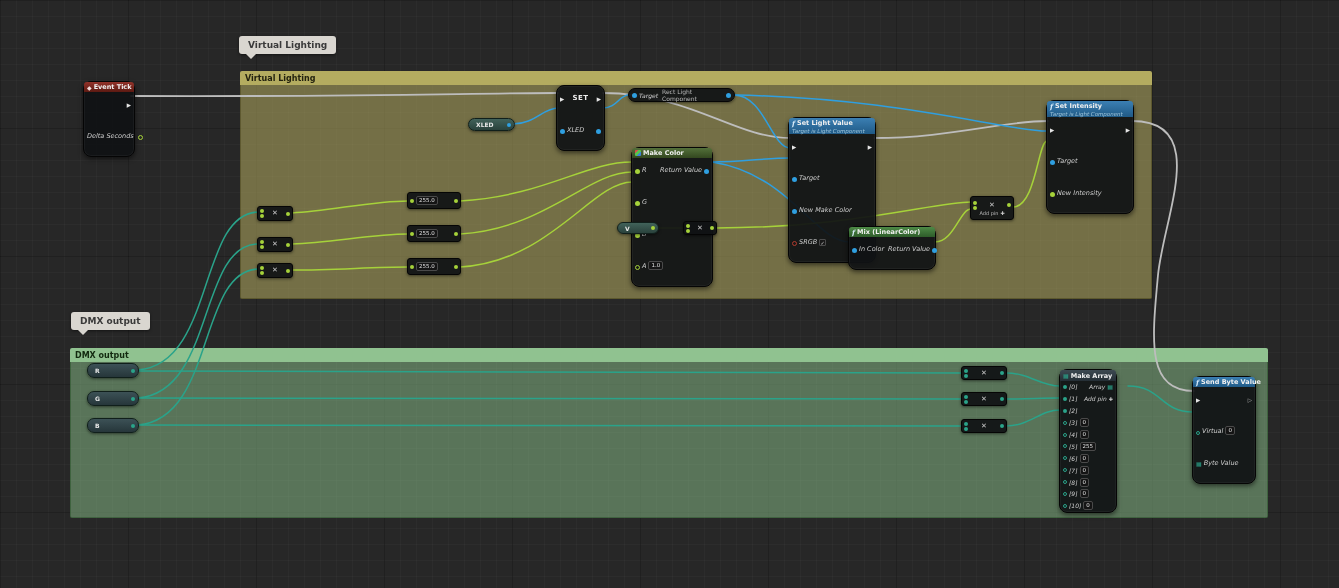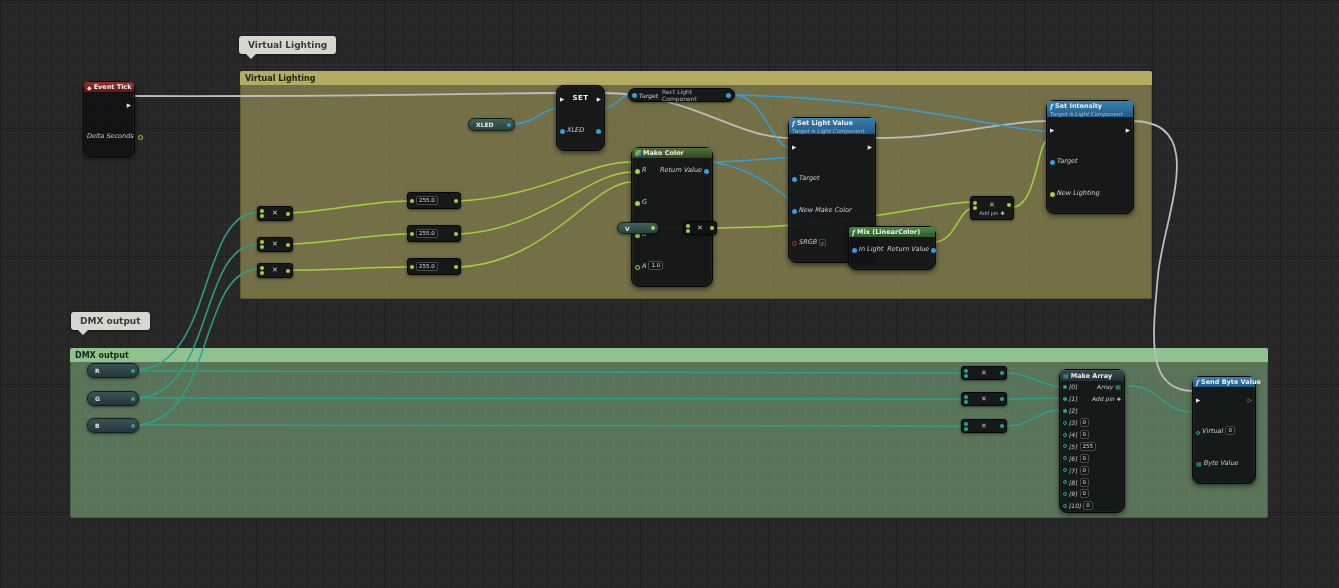--- a/index.html
+++ b/index.html
@@ -263,33 +263,33 @@
       <span class="flex1"></span>
       <span class="exec">▶</span>
     </div>
     <div class="row">
       <span class="pin obj filled"></span>
       <span class="lbl">Target</span>
       <span class="flex1"></span>
     </div>
     <div class="row">
       <span class="pin float filled"></span>
-      <span class="lbl">New Lighting</span>
+      <span class="lbl">New Intensity</span>
       <span class="flex1"></span>
     </div>
   </div>
 
   <div class="node" style="left:848px;top:226px;width:88px;">
     <div class="hdr hdr-mix">
       <span class="ficon">f</span>
       <span>Mix (LinearColor)</span>
     </div>
     <div class="row h12">
       <span class="pin obj filled"></span>
-      <span class="lbl">In Light</span>
+      <span class="lbl">In Color</span>
       <span class="flex1"></span>
       <span class="lbl">Return Value</span>
       <span class="pin obj filled"></span>
     </div>
   </div>
 
   <div class="mul" style="left:257px;top:206px;width:36px;height:15px;">
     <span class="mulpins">
         <span class="pin sm float filled"></span>
         <span class="pin sm float filled"></span>
@@ -397,21 +397,21 @@
   </div>
   <div class="mul" style="left:961px;top:419px;width:46px;height:14px;">
     <span class="mulpins">
         <span class="pin sm teal filled"></span>
         <span class="pin sm teal filled"></span>
       </span>
     <span class="mulx">✕</span>
     <span class="pin sm teal filled"></span>
   </div>
 
-  <div class="node" style="left:1059px;top:369px;width:66px;">
+  <div class="node" style="left:1059px;top:369px;width:58px;">
     <div class="hdr hdr-array">
       <span class="gicon">▦</span>
       <span>Make Array</span>
     </div>
     <div class="ma-row">
       <span class="pin sm teal filled"></span>
       <span class="lbl">[0]</span>
       <span class="flex1"></span>
       <span class="lbl">Array</span>
       <span class="gicon">▦</span>

